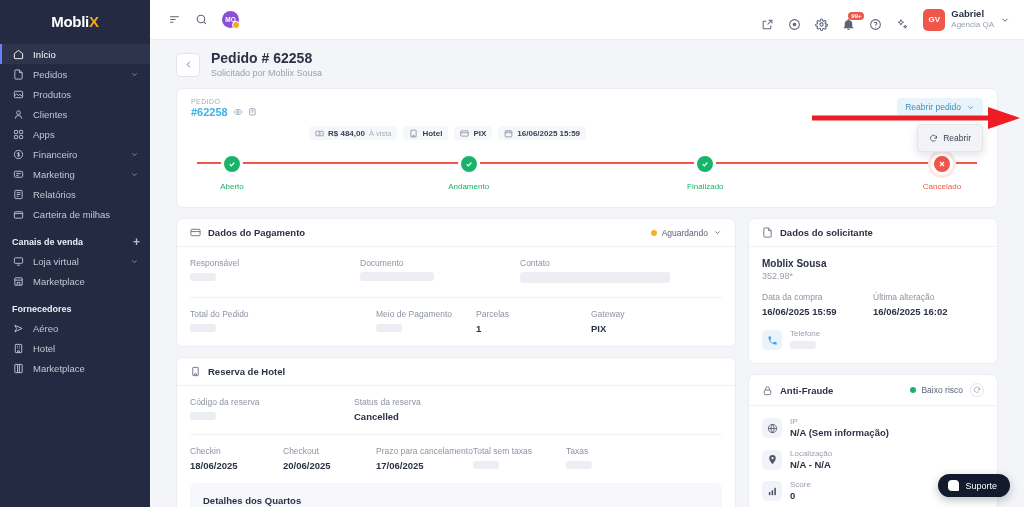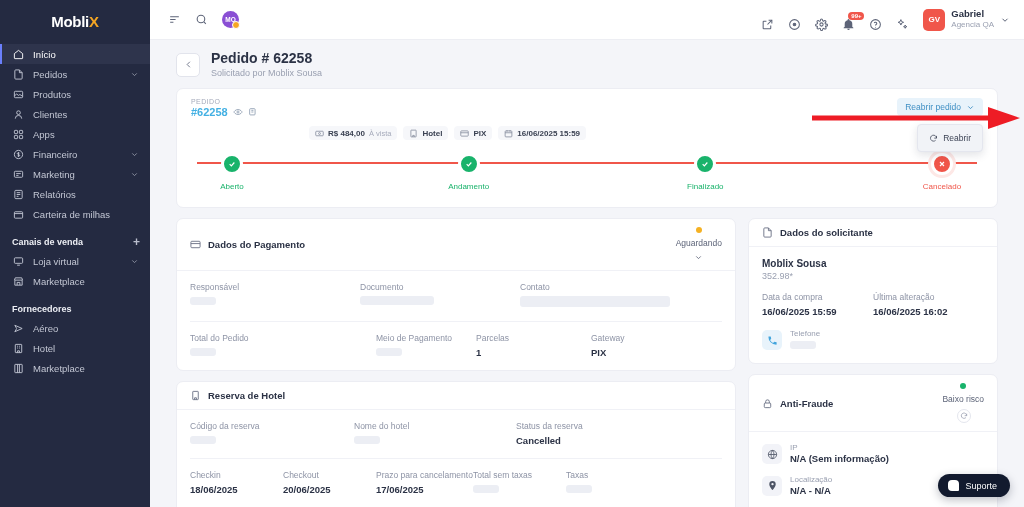--- a/index.html
+++ b/index.html
@@ -153,21 +153,21 @@
   .cols { display: flex; gap: 12px; align-items: flex-start; }
   .col-left { flex: 1; min-width: 0; }
   .col-right { width: 250px; flex: 0 0 250px; }
 
   .card-head {
     display: flex; align-items: center; gap: 7px; padding: 8px 13px;
     border-bottom: 1px solid #f0f1f6;
   }
   .card-title { font-size: 9.5px; font-weight: bold; color: #2b3245; }
   .card-head .hico { color: #6b7286; display: flex; }
-  .head-right { margin-left: auto; display: flex; align-items: center; gap: 5px; font-size: 8.5px; color: #5d6478; cursor: pointer; flex-direction: column; }
+  .head-right { margin-left: auto; display: flex; align-items: center; gap: 5px; font-size: 8.5px; color: #5d6478; cursor: pointer; }
   .dot { width: 6px; height: 6px; border-radius: 50%; display: inline-block; }
   .card-body { padding: 11px 13px 12px 13px; }
 
   .field-row { display: flex; }
   .field { }
   .f-label { font-size: 8.5px; color: #8d93a5; margin-bottom: 4px; }
   .f-value { font-size: 9.5px; font-weight: bold; color: #2b3245; min-height: 11px; }
   .blur {
     border-radius: 3px; background: #eceef4; color: transparent;
     display: inline-block; min-width: 54px; height: 9px;
@@ -691,24 +691,20 @@
                 </span>
               <span class="card-title">Reserva de Hotel</span>
             </div>
             <div class="card-body">
               <div class="field-row hotel-3">
                 <div class="field">
                   <div class="f-label">Código da reserva</div>
                   <div class="f-value"><span class="blur sm"></span></div>
                 </div>
                 <div class="field">
-                  <div class="f-label">Nome do hotel</div>
-                  <div class="f-value"><span class="blur sm"></span></div>
-                </div>
-                <div class="field">
                   <div class="f-label">Status da reserva</div>
                   <div class="f-value">Cancelled</div>
                 </div>
               </div>
               <div class="divider"></div>
               <div class="field-row hotel-5">
                 <div class="field">
                   <div class="f-label">Checkin</div>
                   <div class="f-value">18/06/2025</div>
                 </div>

